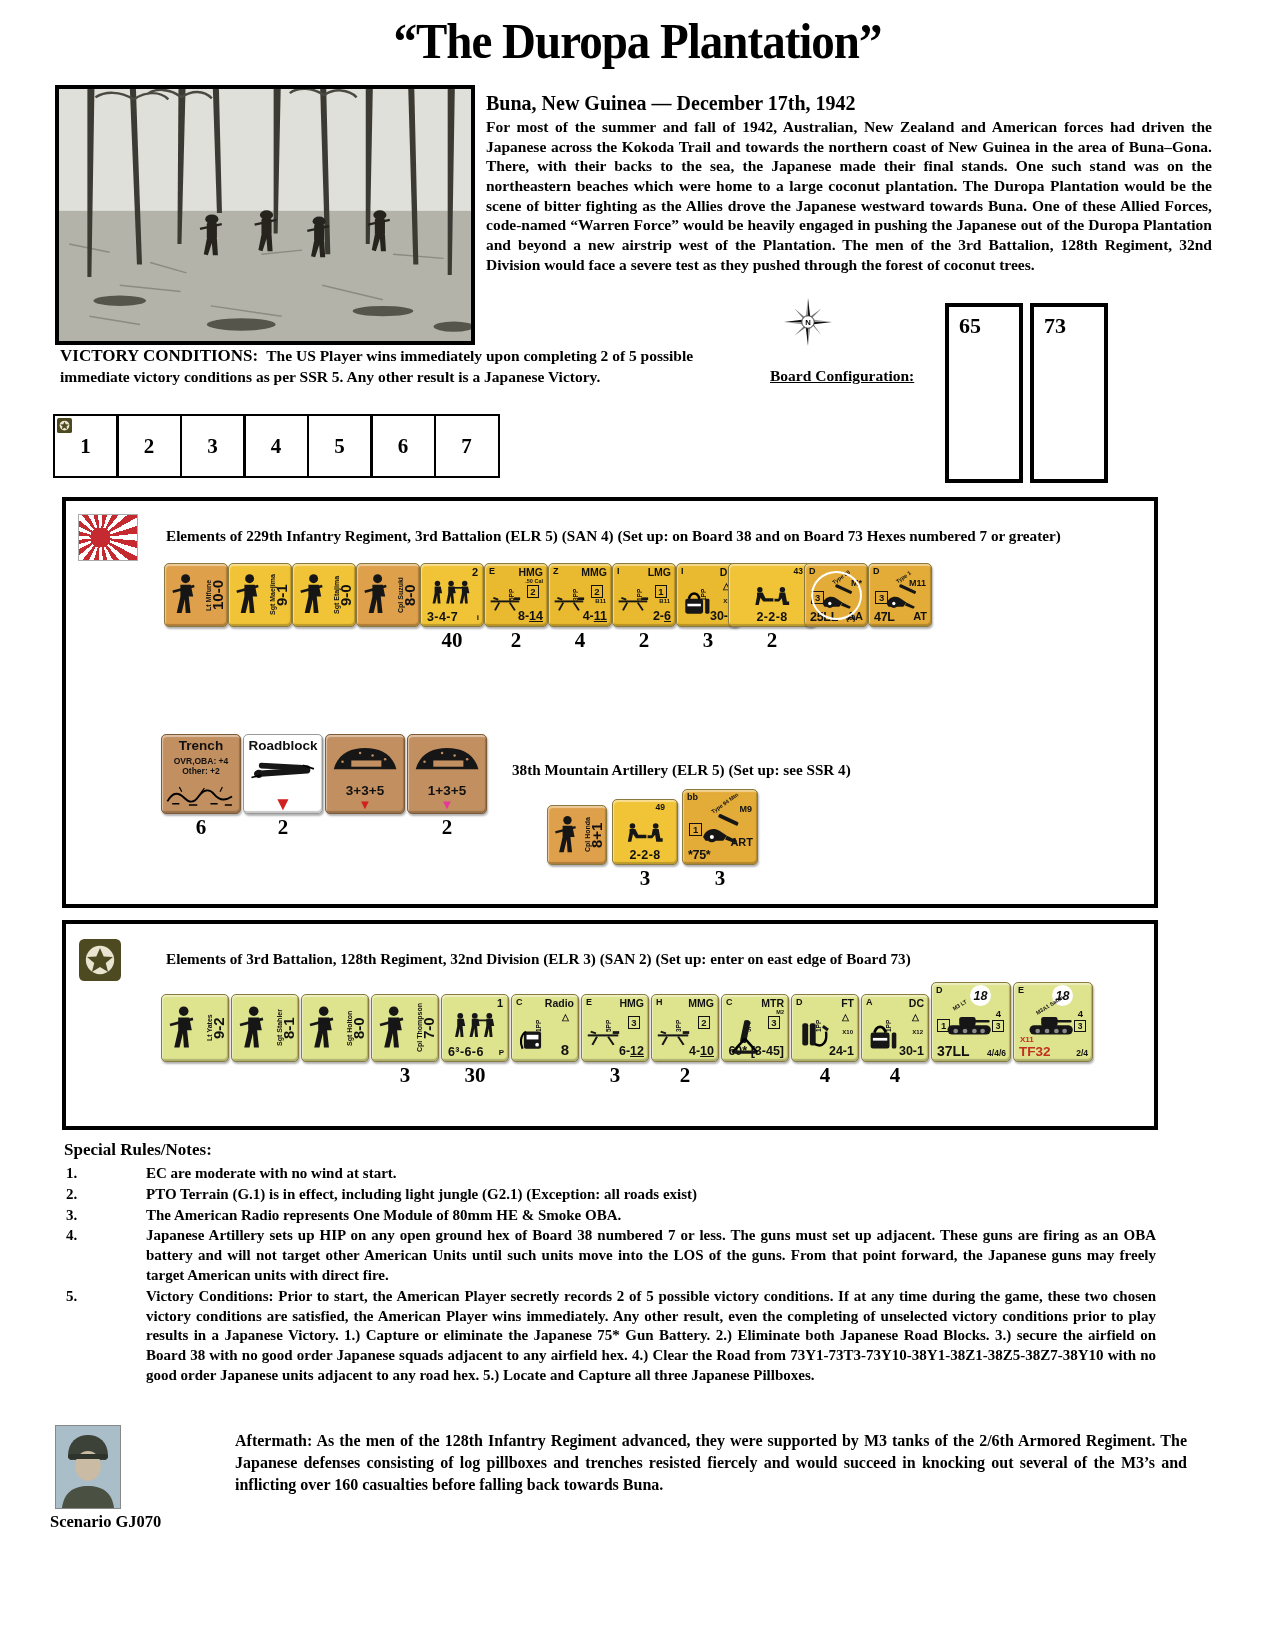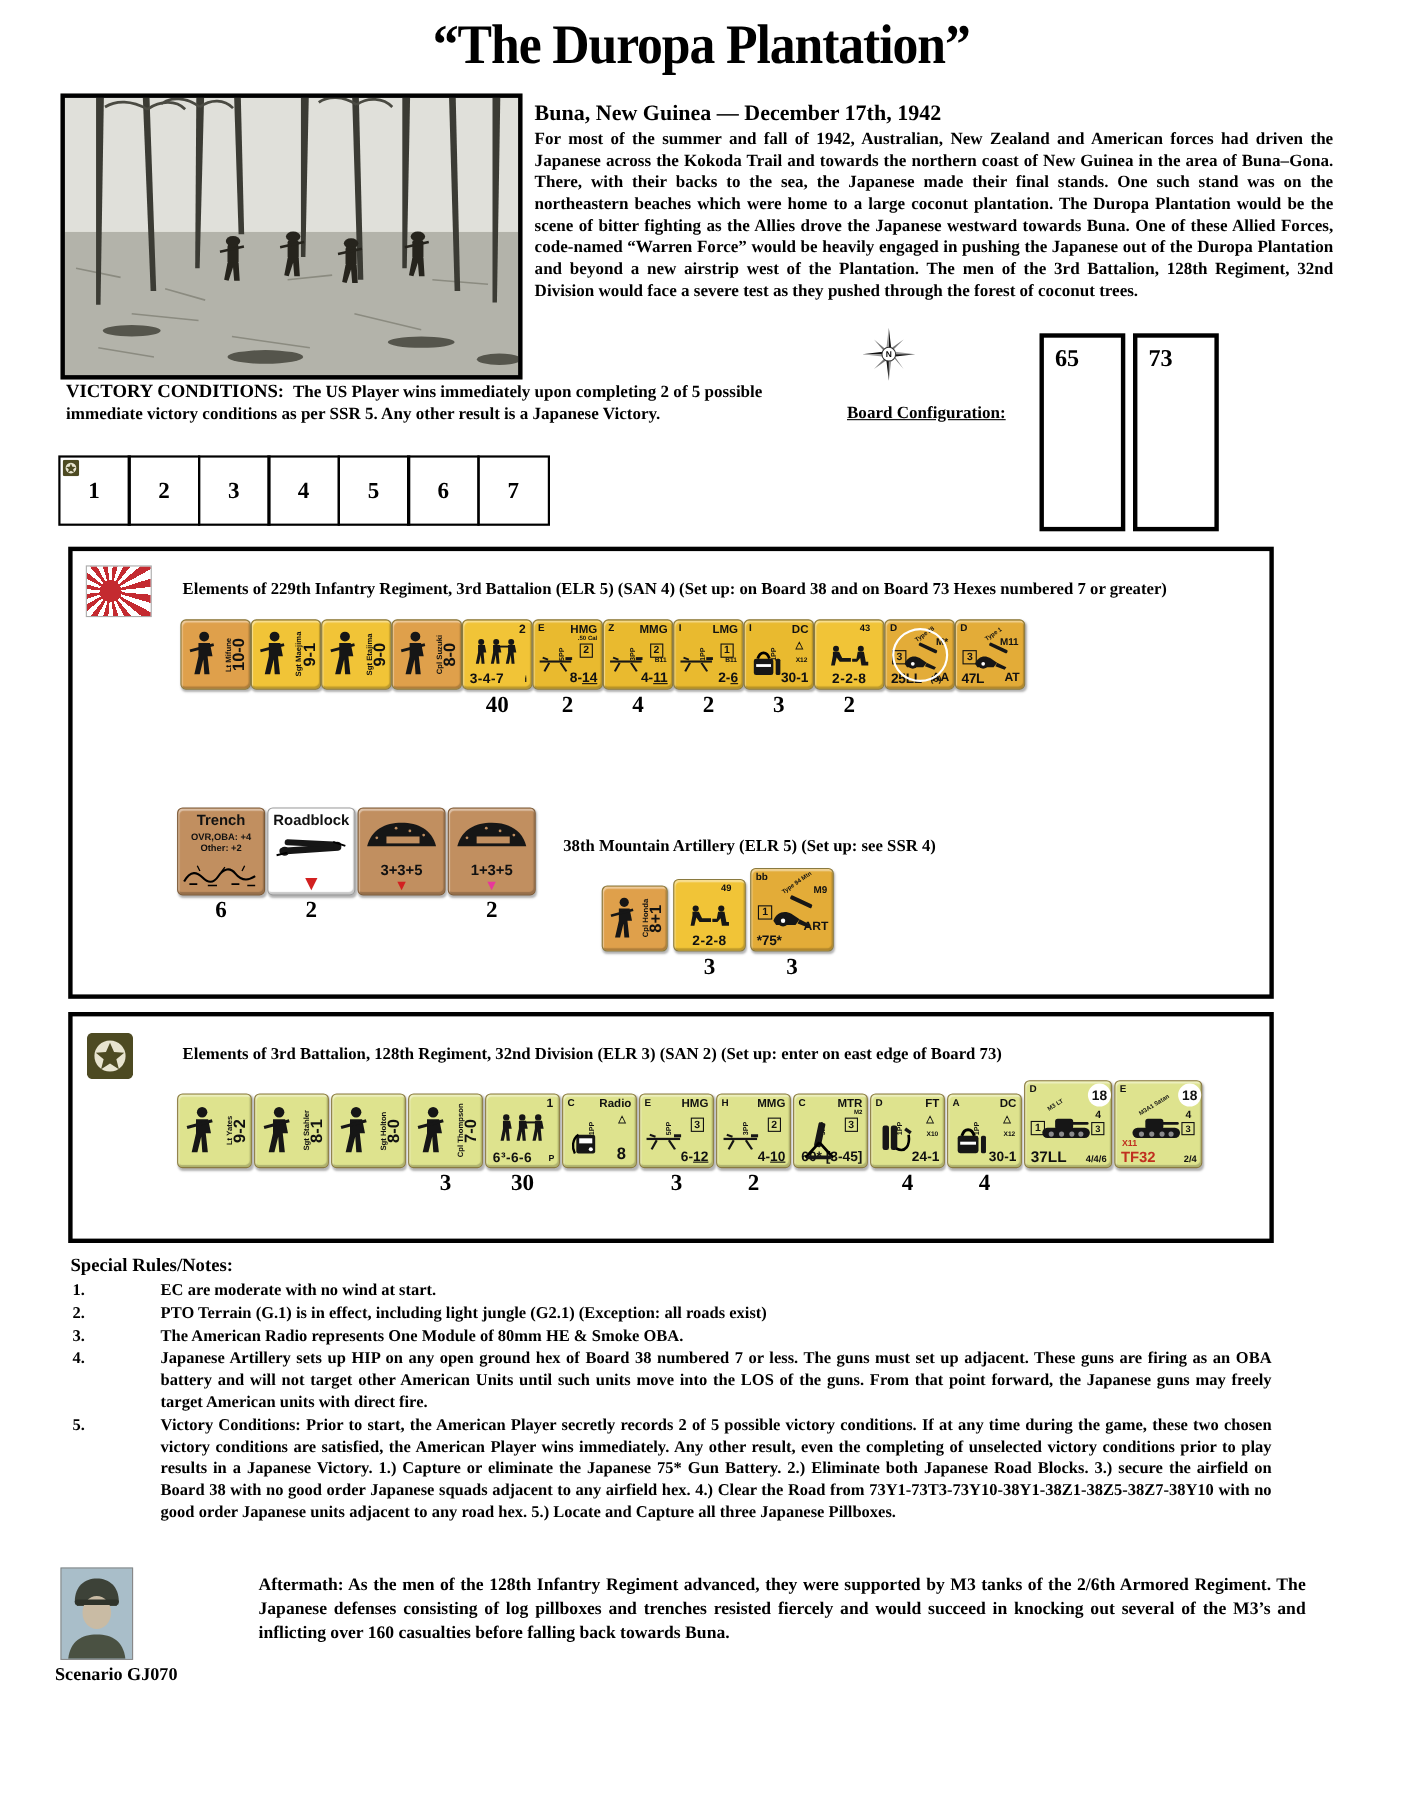--- a/index.html
+++ b/index.html
@@ -84,22 +84,22 @@
   .r-val{position:absolute;bottom:3px;right:9px;font-size:15px;}
   .g-l1{position:absolute;top:2px;right:4px;font-size:11px;margin-top:44px;}
   .g-l2{position:absolute;top:14px;right:5px;font-size:9px;}
   .curve{position:absolute;left:26px;top:10px;font-size:5.5px;transform:rotate(-35deg);white-space:nowrap;}
   .gbox{position:absolute;left:6px;top:44%;border:1.3px solid #111;padding:0 3px;font-size:9.5px;line-height:11px;}
   .g-val{position:absolute;bottom:2px;left:5px;font-size:12.5px;letter-spacing:-.3px;}
   .g-val2{position:absolute;bottom:4px;left:41px;font-size:8px;}
   .gun .c-icon{left:14%;top:26%;width:68%;height:52%;}
   .gun.ring::after{content:"";position:absolute;left:10%;top:12%;width:76%;height:72%;
                    border:2px solid #fff;border-radius:50%;pointer-events:none;}
-  .t-circle{position:absolute;top:2px;right:0;width:21px;height:21px;background:#fff;border-radius:50%;
-            display:flex;align-items:center;justify-content:center;font-size:12.5px;}
+  .t-circle{position:absolute;top:2px;right:19px;width:21px;height:21px;background:#fff;border-radius:50%;
+            display:flex;align-items:center;justify-content:center;font-size:12.5px;font-style:italic;}
   .t-num{position:absolute;top:25px;right:9px;font-size:9.5px;}
   .t-box{position:absolute;top:37px;right:6px;border:1.3px solid #111;padding:0 2.5px;font-size:8.5px;line-height:10px;}
   .t-box2{position:absolute;left:5px;top:46%;border:1.3px solid #111;padding:0 3px;font-size:9.5px;line-height:11px;}
   .t-red{position:absolute;left:6px;bottom:17px;font-size:8px;color:#C03020;}
   .t-redval{position:absolute;left:5px;bottom:2px;font-size:13.5px;color:#C03020;}
   .t-val{position:absolute;left:5px;bottom:2px;font-size:14px;}
   .t-right{position:absolute;right:4px;bottom:3px;font-size:8.5px;}
   .t-name{position:absolute;top:24%;left:26%;font-size:5.5px;transform:rotate(-32deg);white-space:nowrap;}
   .tank .c-icon{left:16%;top:32%;width:66%;height:44%;}
   .f-title{position:absolute;top:3px;left:0;right:0;text-align:center;font-size:13.5px;}
@@ -377,21 +377,21 @@
             <span class="c-icon"><svg viewBox="0 0 24 24">
                 <rect x="3.5" y="9" width="12.5" height="10.5" rx="1.5"></rect>
                 <path d="M6 9c1.5-5 6-5 7.5 0" fill="none" stroke="#000" stroke-width="1.8"></path>
                 <rect x="5" y="12.5" width="9.5" height="1.8" fill="#fff"></rect>
                 <rect x="17.5" y="9" width="3" height="10.5" rx="1"></rect>
               </svg></span>
           </div>
           <div class="unit-count">3</div>
         </div>
         <div class="unit-cell" style="width: 64px;">
-          <div class="counter jp-yellow crew" style="width: 62px; height: 62px;">
+          <div class="counter jp-yellow crew" style="width: 62px; height: 62px; padding-left: 24px;">
             <span class="c-icon"><svg viewBox="0 0 36 22">
                 <circle cx="7" cy="6" r="2.4"></circle>
                 <path d="M4.5 8.5h5l2.5 5h7v3h-9l-2.5-3.5-1.5 6.5H3l1.5-8z"></path>
                 <circle cx="27" cy="6" r="2.4"></circle>
                 <path d="M24.5 8.5h5l1.5 8h2v3h-5.5l-1-6-2.5 3h-4v-2.5h3.5z"></path>
               </svg></span>
             <span class="tr">43</span>
             <span class="sq-val">2-2-8</span>
           </div>
           <div class="unit-count">2</div>

